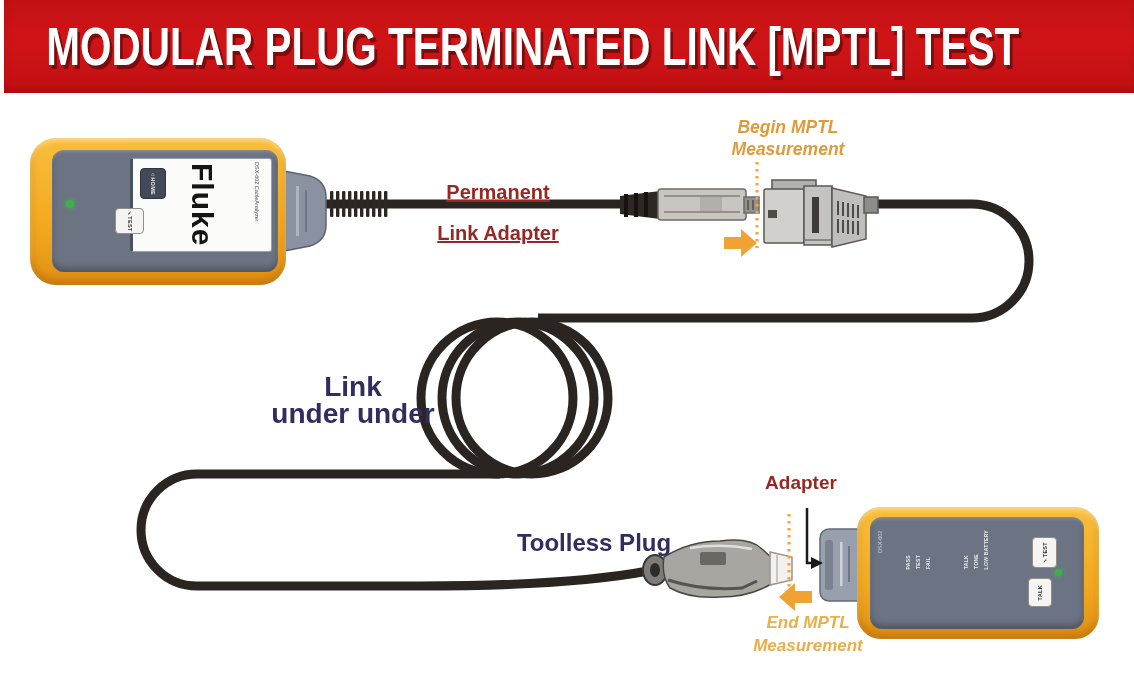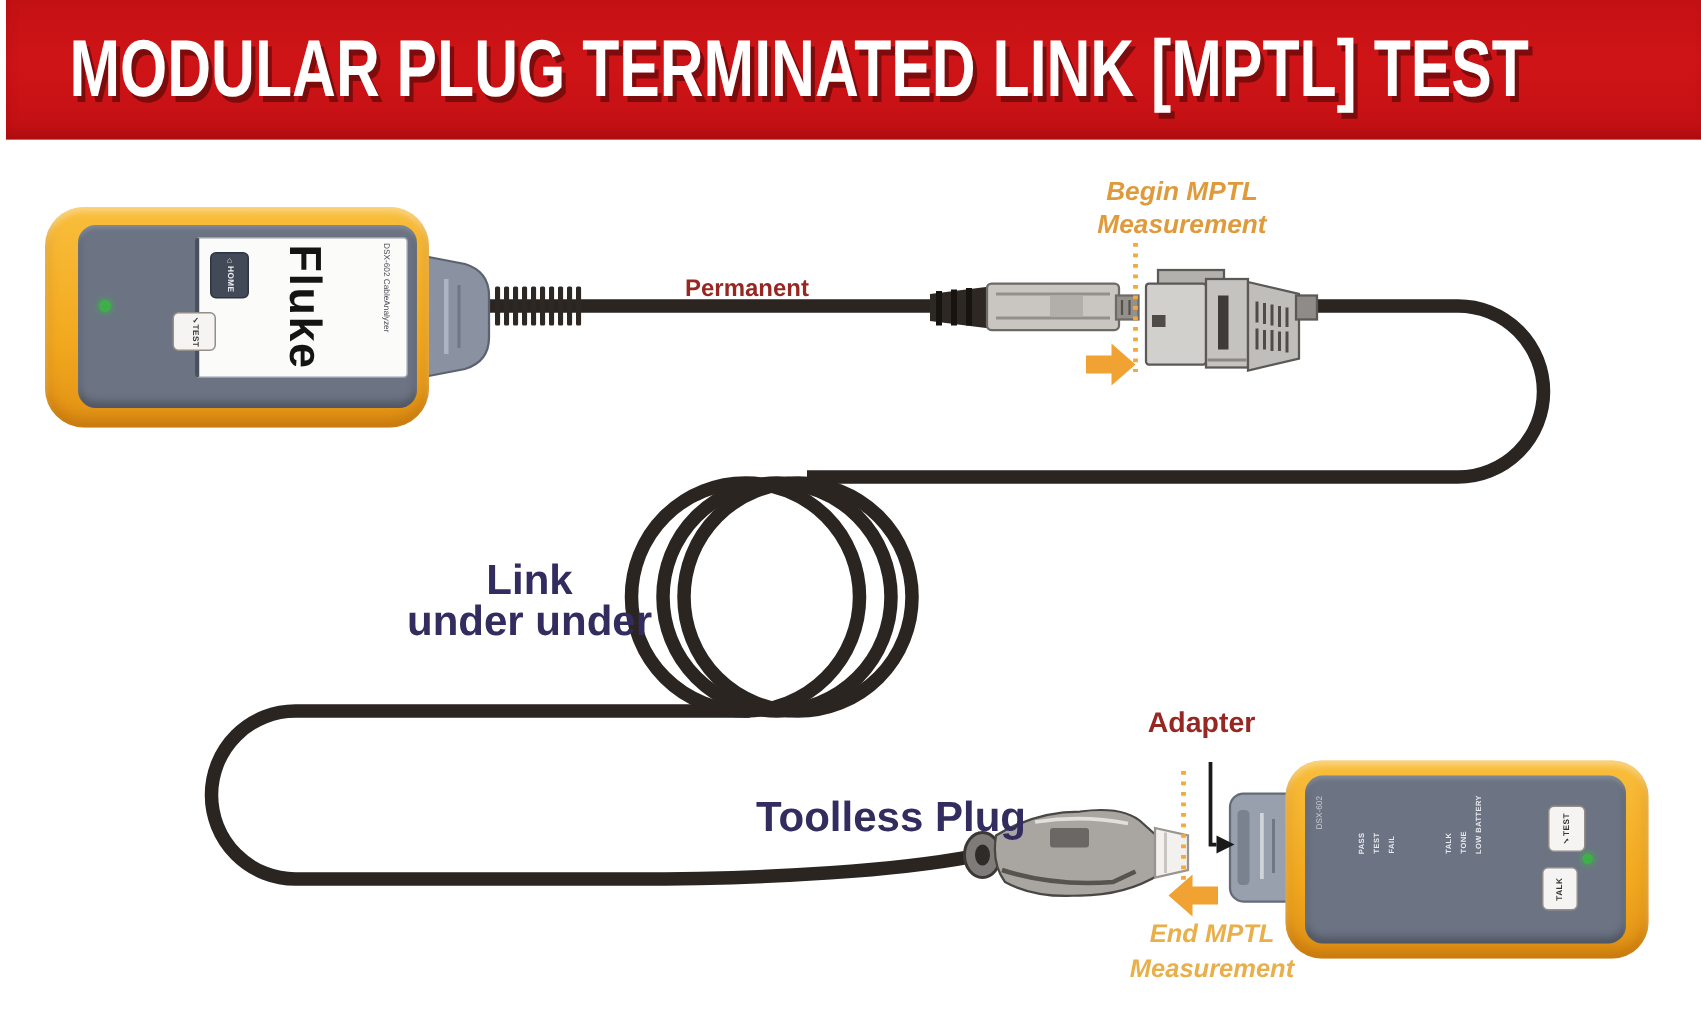--- a/index.html
+++ b/index.html
@@ -189,31 +189,32 @@
     <div class="btn-light" style="left:171px;top:71px;width:22px;height:27px;">
       <span class="btn-txt vtext-flip">TALK</span>
     </div>
   </div>
 
   <div class="lbl orange-it" style="left:693px;top:116px;width:190px;font-size:17.5px;line-height:22px;color:#df9b3b;">
     <div>Begin MPTL</div>
     <div>Measurement</div>
   </div>
 
-  <div class="lbl dred" style="left:398px;top:172px;width:200px;font-size:16px;line-height:41px;">
+  <div class="lbl dred" style="left:398px;top:172px;width:200px;font-size:20px;line-height:41px;text-decoration:underline;">
     <div>Permanent</div>
+    <div>Link Adapter</div>
   </div>
 
 
   <div class="lbl navy" style="left:253px;top:373px;width:200px;font-size:28px;line-height:27px;">
     <div>Link</div>
     <div>under under</div>
   </div>
 
-  <div class="lbl navy" style="left:494px;top:529px;width:200px;font-size:28px;">Toolless Plug</div>
+  <div class="lbl navy" style="left:494px;top:529px;width:200px;font-size:24px;">Toolless Plug</div>
 
   <div class="lbl dred" style="left:712px;top:470px;width:178px;font-size:19px;line-height:25px;">
     <div>Adapter</div>
   </div>
 
   <div class="lbl orange-it" style="left:708px;top:611px;width:200px;font-size:17px;line-height:23px;color:#e8af4a;">
     <div>End MPTL</div>
     <div>Measurement</div>
   </div>
 

